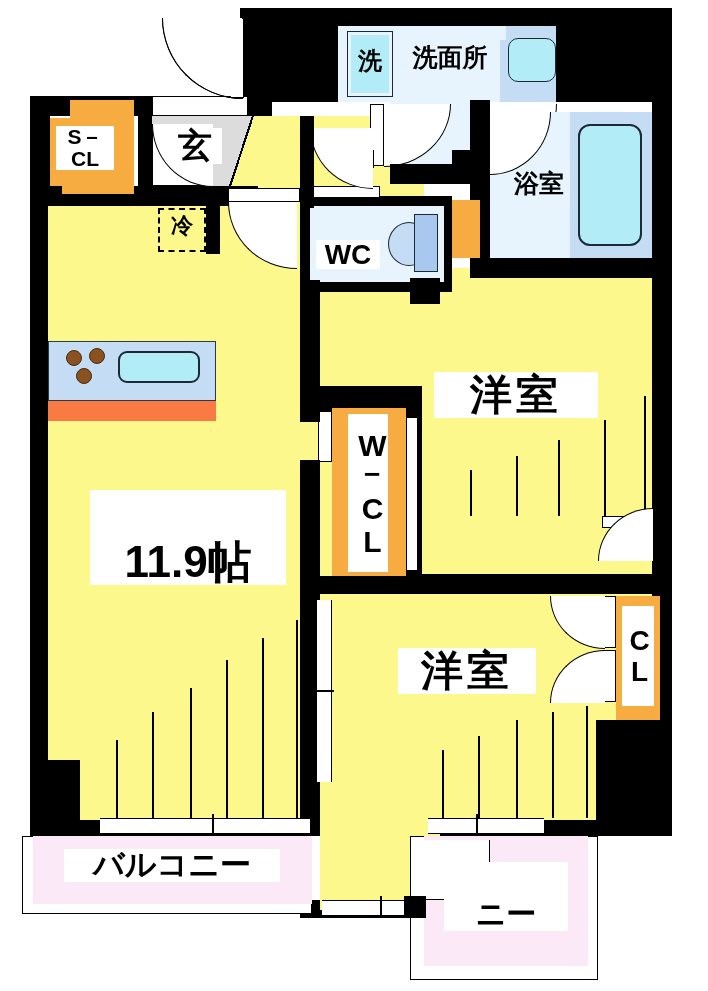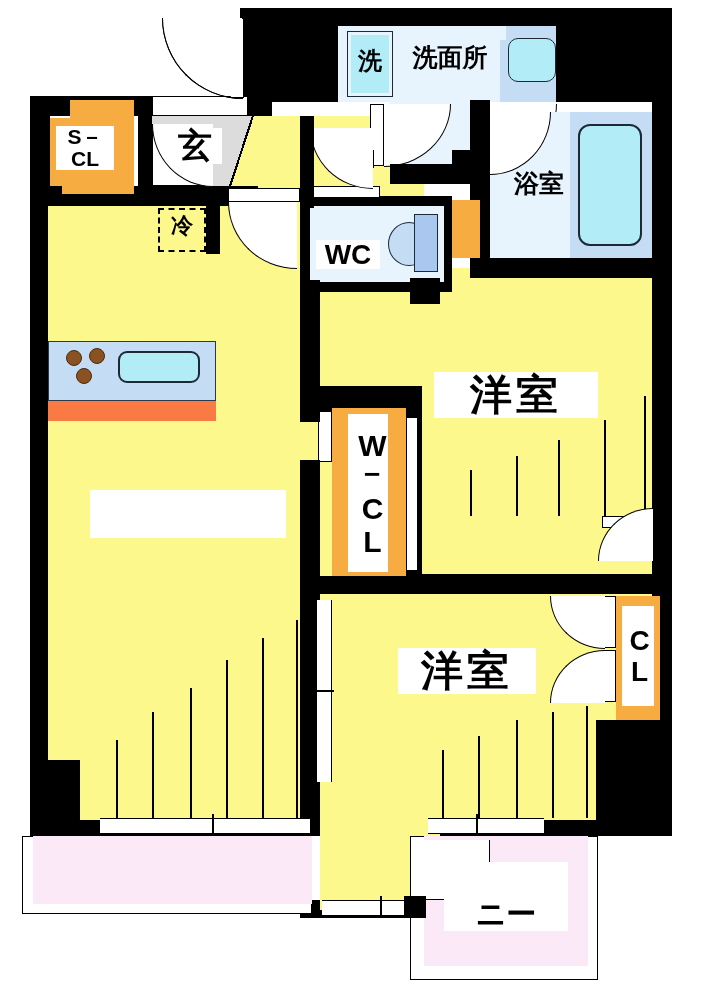--- a/index.html
+++ b/index.html
@@ -145,20 +145,21 @@
 
   <div class="abs kitchen-top" style="left:48px;top:341px;width:168px;height:60px;"></div>
   <div class="abs burner" style="left:66px;top:350px;width:16px;height:16px;"></div>
   <div class="abs burner" style="left:89px;top:348px;width:16px;height:16px;"></div>
   <div class="abs burner" style="left:76px;top:368px;width:16px;height:16px;"></div>
   <div class="abs sink" style="left:118px;top:351px;width:82px;height:32px;"></div>
   <div class="abs kitchen-front" style="left:48px;top:401px;width:168px;height:20px;"></div>
 
   <div class="lbl" style="left:90px;top:490px;width:196px;font-size:44px;line-height:1.08;">
     <br>
+    <span>11.9帖</span>
   </div>
 
   <div class="abs wall" style="left:320px;top:386px;width:100px;height:26px;"></div>
   <div class="abs wall" style="left:404px;top:386px;width:18px;height:192px;"></div>
   <div class="abs closet" style="left:332px;top:408px;width:74px;height:170px;"></div>
   <div class="lbl vlbl" style="left:348px;top:414px;width:40px;height:158px;font-size:30px;background:#ffffff;">W－CL</div>
   <div class="winv" style="left:406px;top:418px;width:10px;height:152px;"></div>
   <div class="abs wall" style="left:320px;top:576px;width:102px;height:18px;"></div>
 
   <div class="abs wall" style="left:410px;top:278px;width:30px;height:26px;"></div>
@@ -202,20 +203,21 @@
   <div class="hair" style="left:262px;top:638px;width:2px;height:180px;"></div>
   <div class="hair" style="left:226px;top:660px;width:2px;height:158px;"></div>
   <div class="hair" style="left:190px;top:688px;width:2px;height:130px;"></div>
   <div class="hair" style="left:152px;top:712px;width:2px;height:106px;"></div>
   <div class="hair" style="left:116px;top:740px;width:2px;height:78px;"></div>
 
   <div class="win" style="left:100px;top:818px;width:210px;height:14px;"></div>
   <div class="hair" style="left:212px;top:814px;width:2px;height:22px;"></div>
   <div class="abs thin" style="left:22px;top:836px;width:290px;height:78px;background:#ffffff;"></div>
   <div class="abs balcony" style="left:33px;top:836px;width:279px;height:68px;"></div>
+  <div class="lbl" style="left:64px;top:849px;width:216px;font-size:31px;">バルコニー</div>
 
   <div class="win" style="left:428px;top:818px;width:116px;height:14px;"></div>
   <div class="hair" style="left:476px;top:814px;width:2px;height:22px;"></div>
   <div class="abs thin" style="left:410px;top:836px;width:188px;height:144px;background:#ffffff;"></div>
   <div class="abs balcony" style="left:424px;top:836px;width:164px;height:130px;"></div>
   <div class="abs white" style="left:424px;top:840px;width:66px;height:60px;border-right:1.5px solid #000;border-bottom:1.5px solid #000;"></div>
   <div class="lbl" style="left:444px;top:862px;width:124px;font-size:30px;line-height:1.15;">
     <br>
     <span>ニー</span>
   </div>

